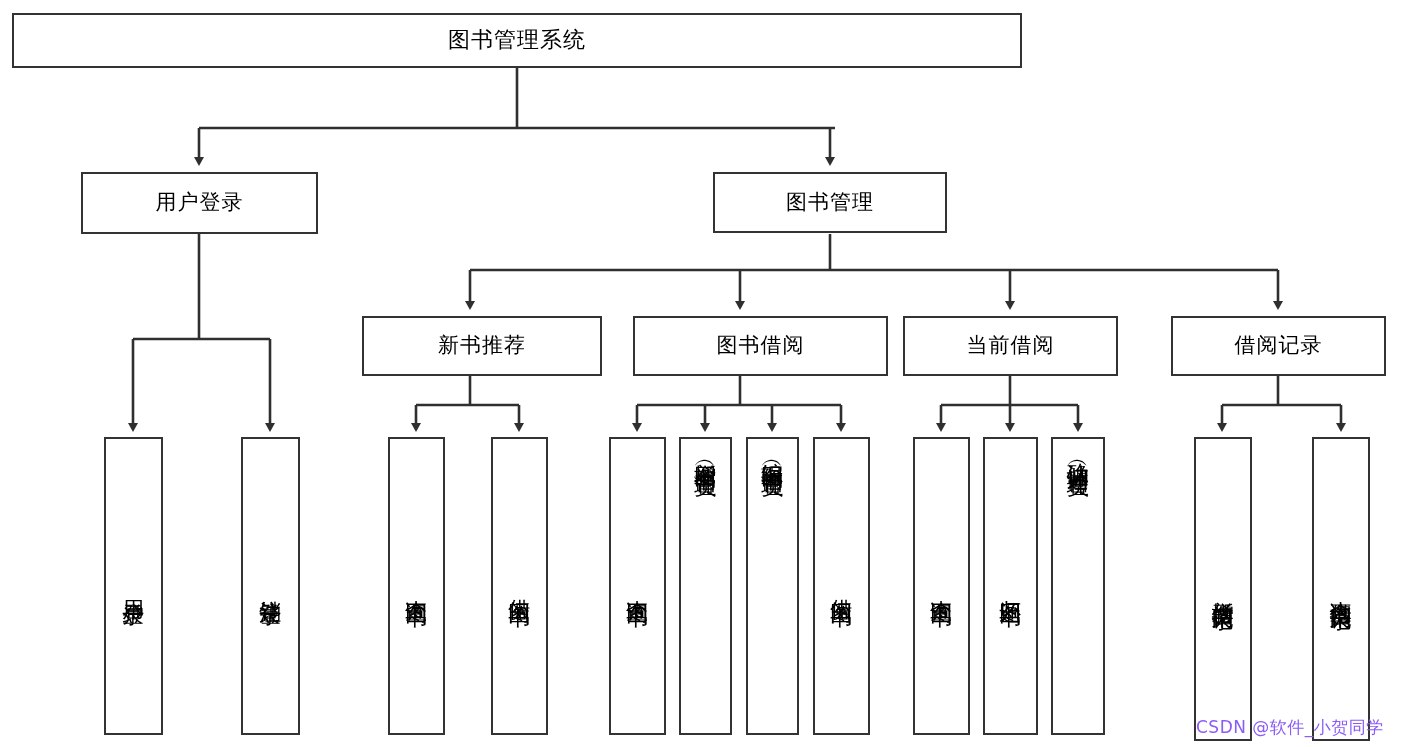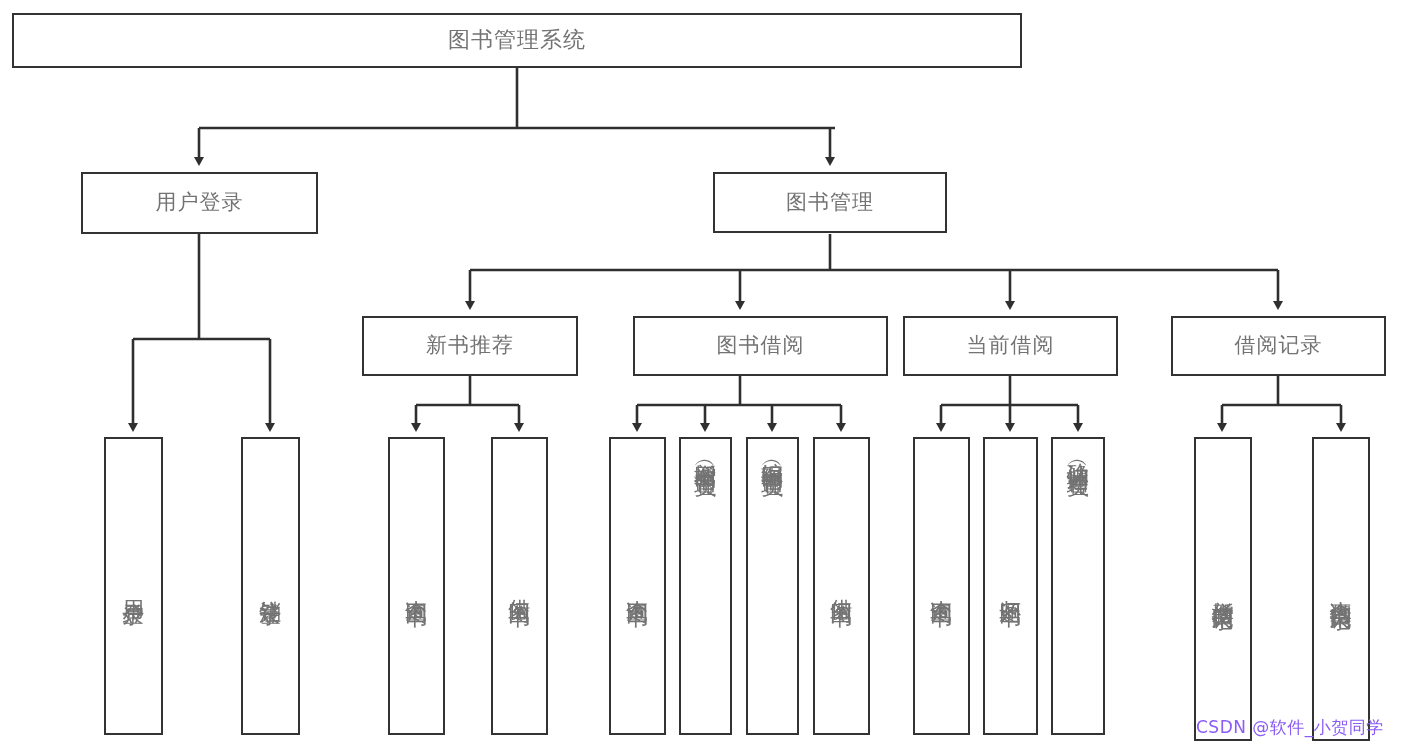--- a/index.html
+++ b/index.html
@@ -27,21 +27,21 @@
     pointer-events: none;
   }
   .node {
     position: absolute;
     box-sizing: border-box;
     background: #ffffff;
     border: 2px solid #333333;
     display: flex;
     align-items: center;
     justify-content: center;
-    color: #737373;
+    color: #000000;
     font-family: "DejaVu Sans", "Liberation Sans", sans-serif;
   }
   .node-h {
     font-size: 21px;
     letter-spacing: 1px;
     line-height: 1.1;
   }
   .node-v {
     writing-mode: vertical-rl;
     text-orientation: upright;
@@ -130,21 +130,21 @@
   </div>
 
   <div class="node node-h" style="left:81px; top:172px; width:237px; height:62px;">
     <span>用户登录</span>
   </div>
 
   <div class="node node-h" style="left:713px; top:172px; width:234px; height:61px;">
     <span>图书管理</span>
   </div>
 
-  <div class="node node-h" style="left:362px; top:316px; width:216px; height:60px;">
+  <div class="node node-h" style="left:362px; top:316px; width:240px; height:60px;">
     <span>新书推荐</span>
   </div>
 
   <div class="node node-h" style="left:633px; top:316px; width:255px; height:60px;">
     <span>图书借阅</span>
   </div>
 
   <div class="node node-h" style="left:903px; top:316px; width:215px; height:60px;">
     <span>当前借阅</span>
   </div>

